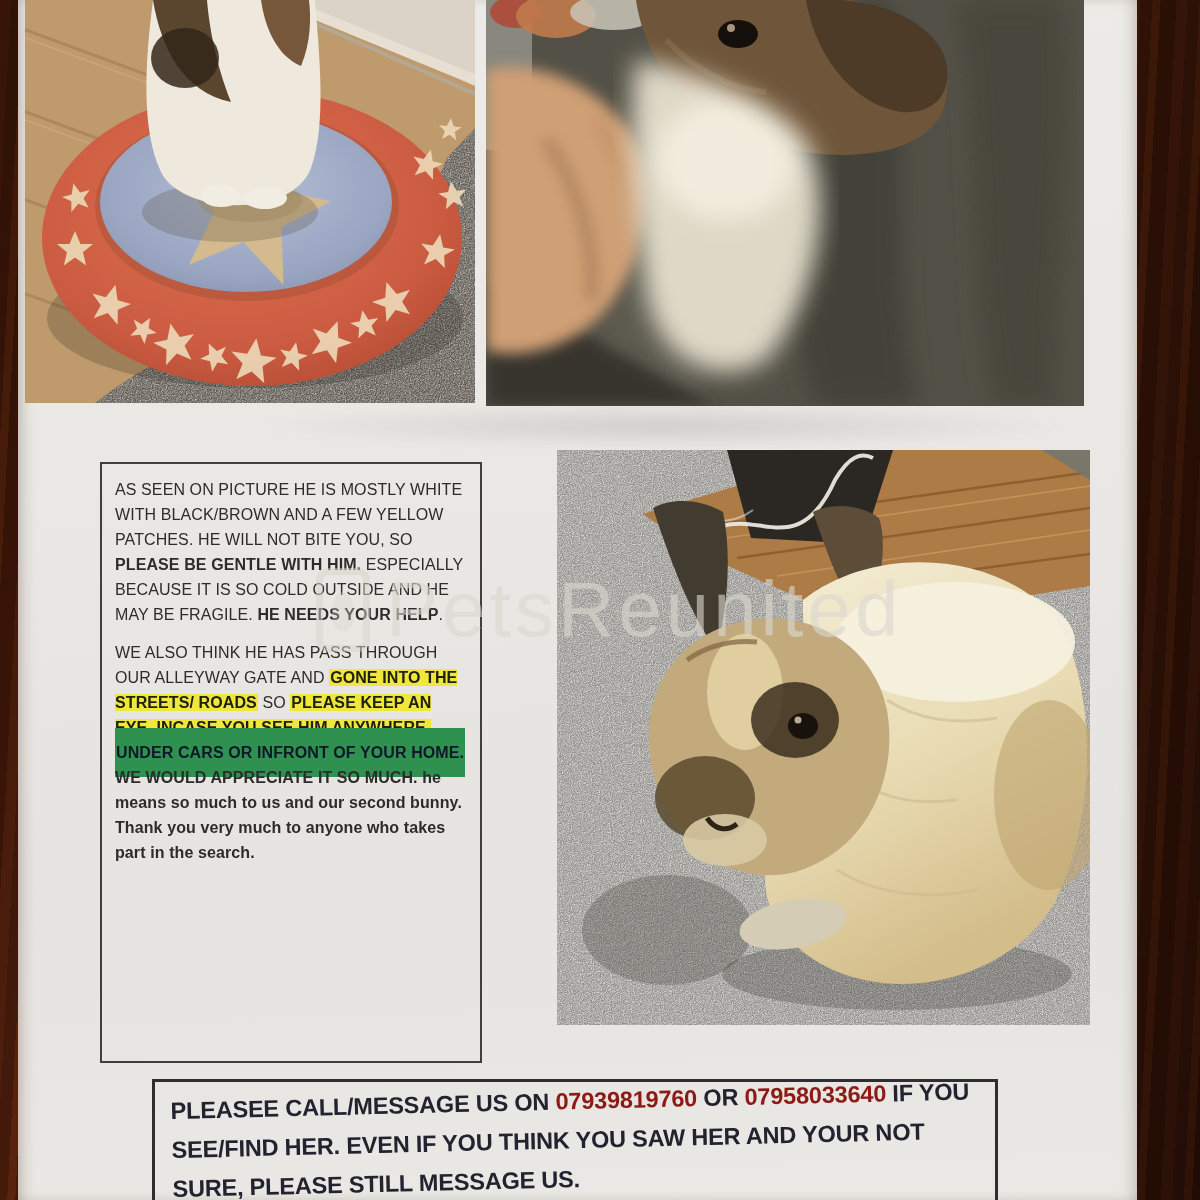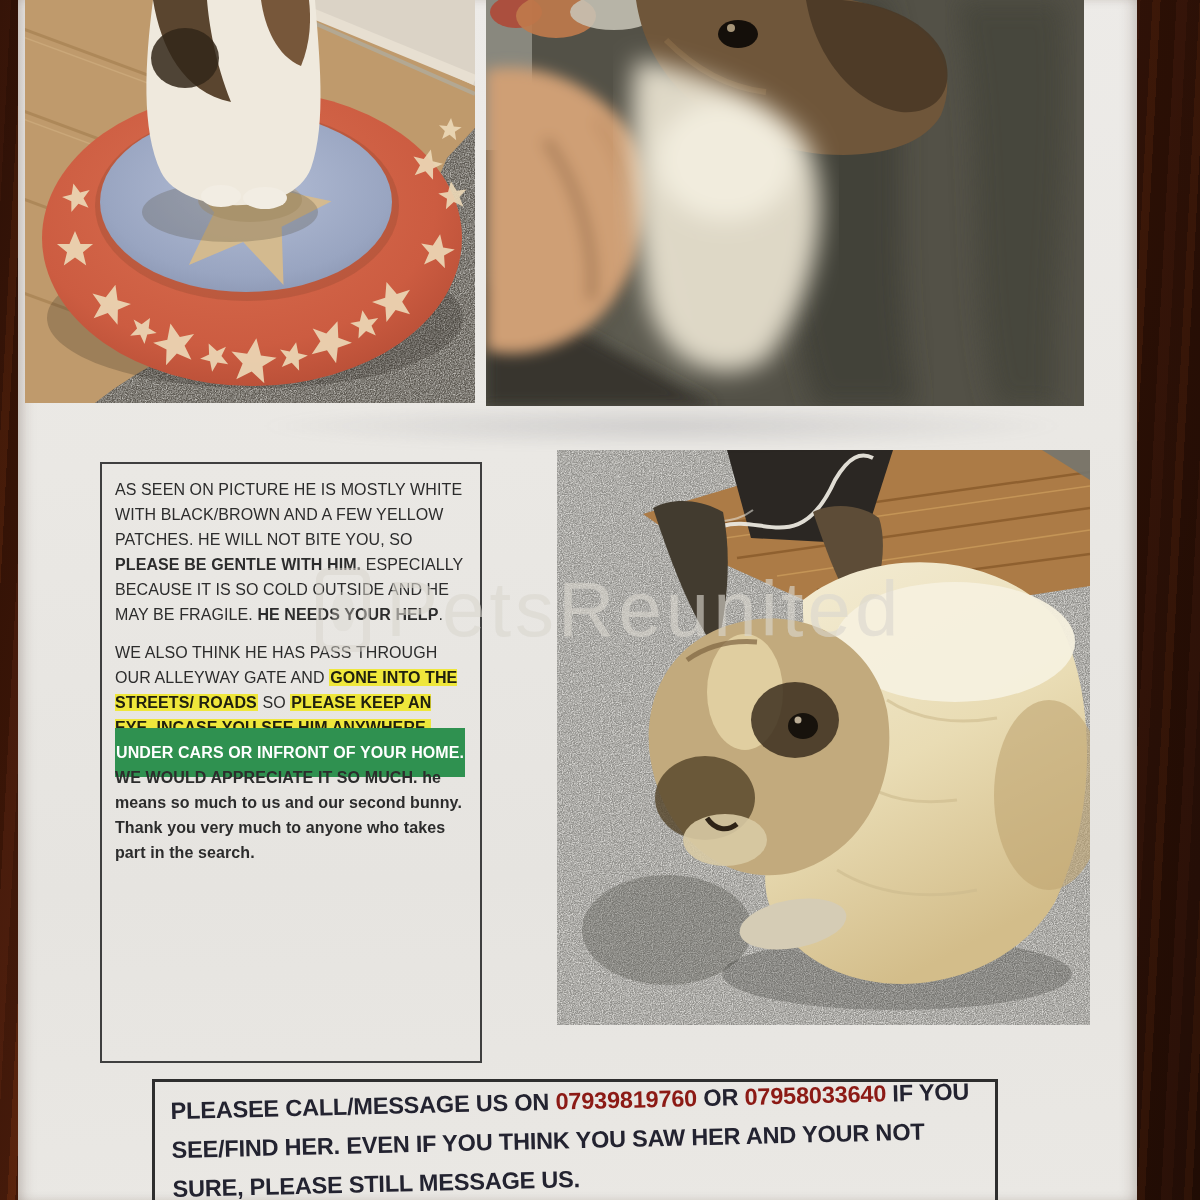--- a/index.html
+++ b/index.html
@@ -37,21 +37,21 @@
   .photo-carpet{left:557px;top:450px;width:533px;height:575px;}
 
   .desc-box{
     position:absolute;left:100px;top:462px;width:382px;height:601px;z-index:3;
     border:2px solid #3f3f3f;padding:13px 13px;overflow:hidden;
     color:var(--ink);font-size:16px;line-height:25px;letter-spacing:.1px;
   }
   .desc-box p{margin:0 0 13px;}
   .b{font-weight:700;}
   .hl-y{background:var(--highlight-yellow);font-weight:700;color:#20200f;padding:0 1px;}
-  .hl-g{background:var(--highlight-green);font-weight:700;color:#ffffff;padding:16px 1px;}
+  .hl-g{background:var(--highlight-green);font-weight:700;color:#0f172a;padding:16px 1px;}
 
   .contact-box{
     position:absolute;left:152px;top:1079px;width:846px;height:140px;z-index:3;
     border:3px solid #2e2e2e;padding:10px 18px 0;
   }
   .contact-text{
     font-size:23.5px;font-weight:700;line-height:39px;color:var(--contact-ink);
     letter-spacing:-.2px;transform:rotate(-1.4deg);transform-origin:0 100%;
   }
   .phone{color:var(--phone-red);}

